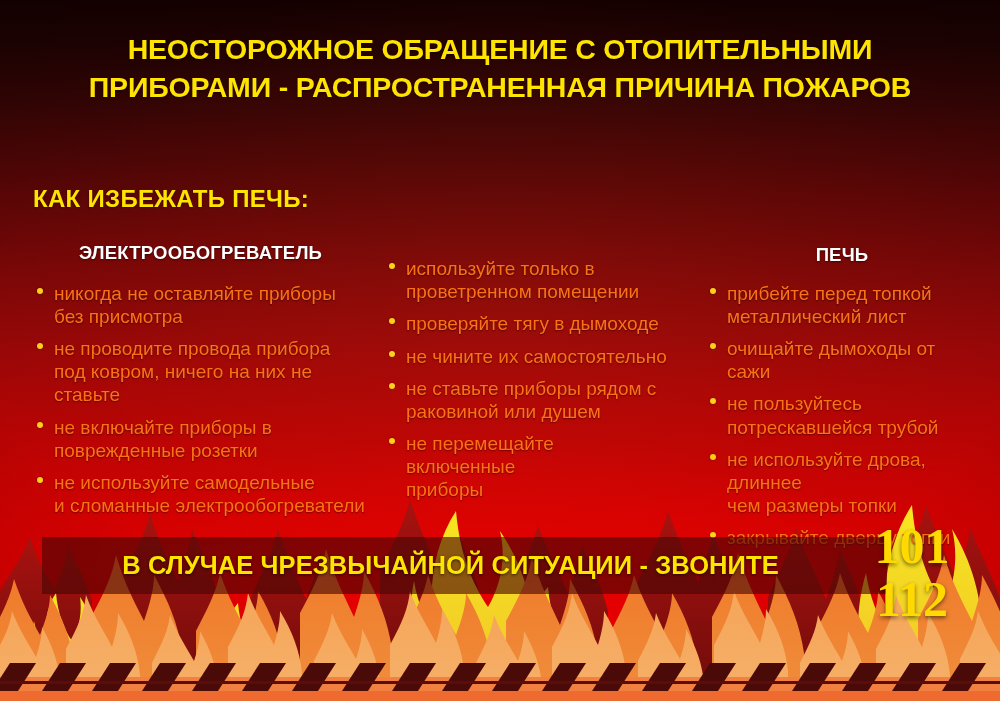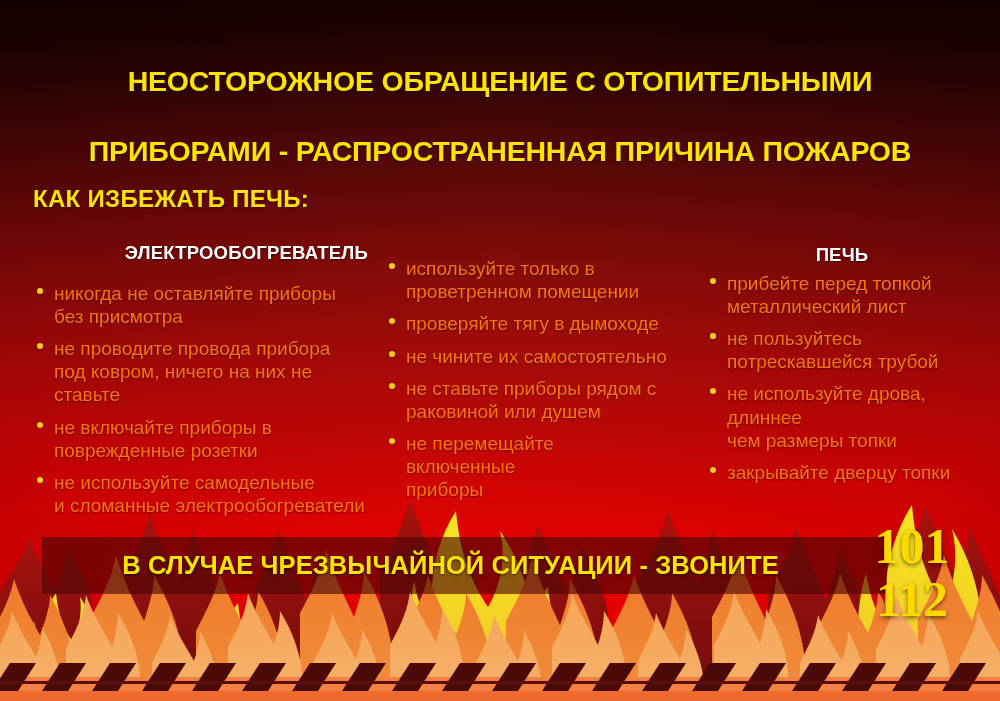--- a/index.html
+++ b/index.html
@@ -45,21 +45,21 @@
     position:absolute; left:0; right:0; top:30px;
     text-align:center;
     color:#ffe400;
     font-weight:bold;
     font-size:28.5px;
     line-height:1.34;
     letter-spacing:-0.2px;
     padding:0 22px;
     text-shadow:0 1px 2px rgba(0,0,0,0.55);
   }
-  #title .l { display:block; white-space:nowrap;margin-top:32px; }
+  #title .l { display:block; white-space:nowrap; }
 
   
   #howto {
     position:absolute; left:33px; top:185px;
     color:#ffe400; font-weight:bold; font-size:24px;
     letter-spacing:0.3px;
     text-shadow:0 1px 2px rgba(0,0,0,0.45);
   }
 
   
@@ -67,27 +67,27 @@
   #col0 { left:33px;  top:243px; width:335px; }
   #col1 { left:385px; top:232px; width:282px; }
   #col2 { left:706px; top:245px; width:272px; }
 
   .col-head {
     font-weight:bold; font-size:18.5px; line-height:1.12;
     color:#ffffff; letter-spacing:0.2px;
     text-shadow:0 1px 2px rgba(0,0,0,0.5);
     white-space:pre-line;
   }
-  #col0 .col-head { text-align:right; }
+  #col0 .col-head { text-align:center; }
   #col1 .col-head { text-align:center; }
   #col2 .col-head { text-align:center; }
 
   .col-list { margin-top:18px; list-style:none; }
   #col1 .col-list { margin-top:25px; }
-  #col2 .col-list { margin-top:6px; }
+  #col2 .col-list { margin-top:16px; }
 
   .col-list li {
     position:relative;
     padding-left:21px;
     margin-bottom:9px;
     font-size:19px;
     line-height:1.22;
     color:#f97316;
     text-shadow:0 1px 1.5px rgba(0,0,0,0.45);
     white-space:pre-line;
@@ -268,21 +268,21 @@
       <li><span class="bullet"></span><span>не перемещайте включенные
 приборы</span></li>
     </ul>
   </div>
 
   <div class="col" id="col2">
     <div class="col-head">ПЕЧЬ</div>
     <ul class="col-list">
       <li><span class="bullet"></span><span>прибейте перед топкой
 металлический лист</span></li>
-      <li><span class="bullet"></span></li>
+      <li><span class="bullet"></span><span>очищайте дымоходы от сажи</span></li>
       <li><span class="bullet"></span><span>не пользуйтесь
 потрескавшейся трубой</span></li>
       <li><span class="bullet"></span><span>не используйте дрова, длиннее
 чем размеры топки</span></li>
       <li><span class="bullet"></span><span>закрывайте дверцу топки</span></li>
     </ul>
   </div>
 
   <div id="banner"></div>
   <div id="bannertext">В СЛУЧАЕ ЧРЕЗВЫЧАЙНОЙ СИТУАЦИИ - ЗВОНИТЕ</div>

